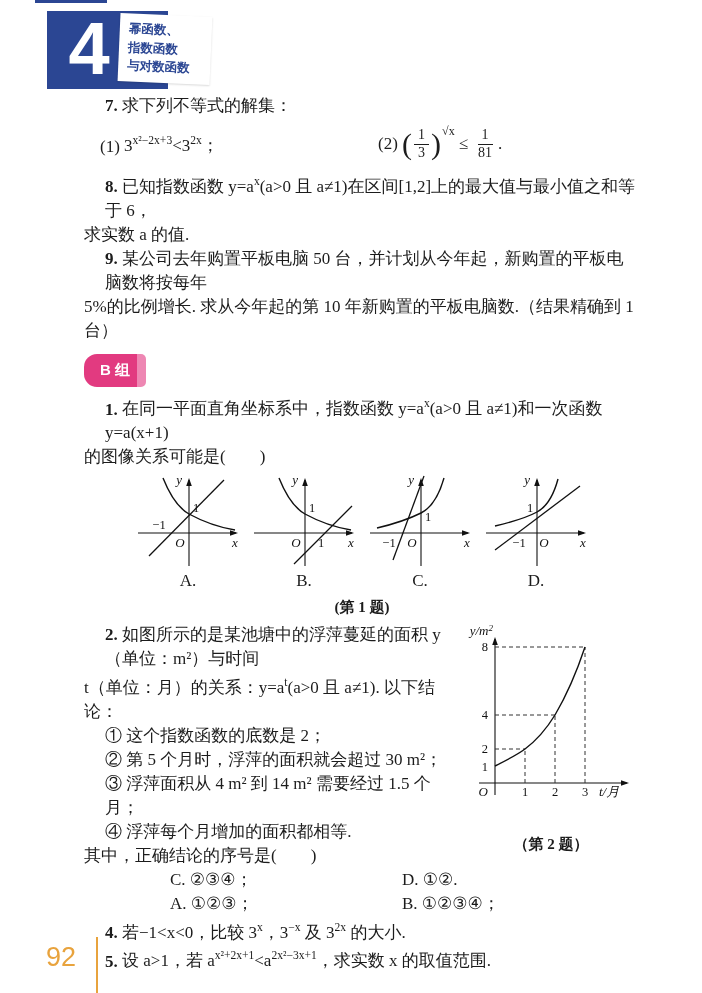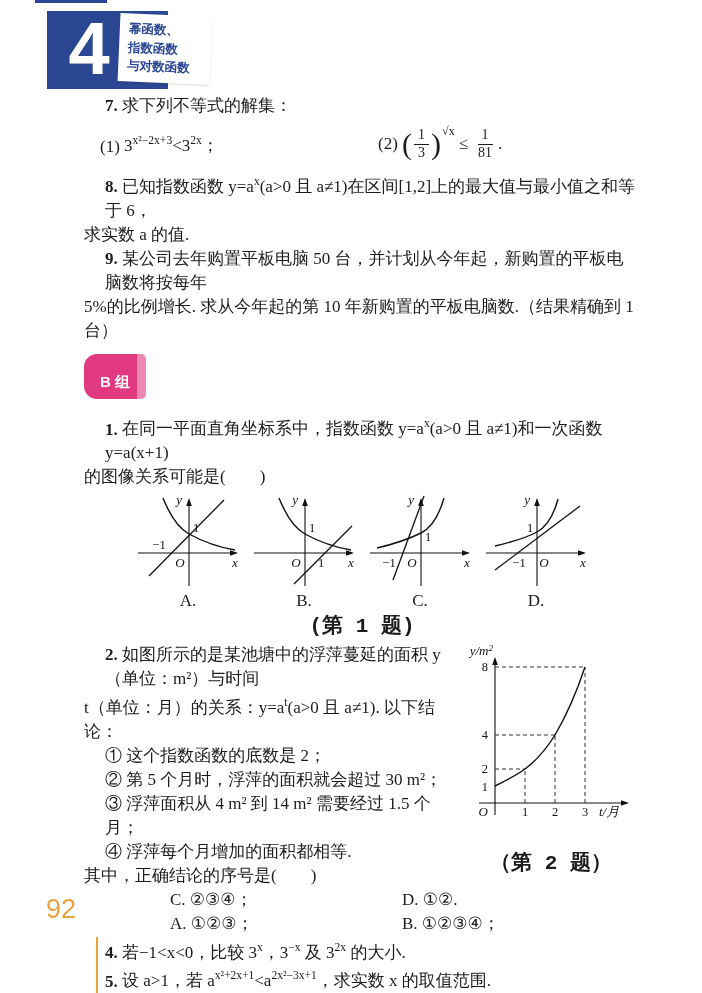--- a/index.html
+++ b/index.html
@@ -30,51 +30,51 @@
   .item7-1{width:278px;padding-left:16px;}
   .item7-2{display:flex;align-items:center;}
   .frac{display:inline-flex;flex-direction:column;align-items:center;font-size:14px;line-height:1.2;margin:0 2px;}
   .frac .num{padding:0 4px;border-bottom:1.2px solid #1c1c1c;}
   .frac .den{padding:0 4px;}
   .bigp{font-size:30px;line-height:1;font-weight:400;}
   .pow{position:relative;top:-13px;font-size:12px;margin-left:1px;}
   .rel{margin:0 4px;}
 
   
-  .b-badge{display:inline-block;margin:11px 0 14px;background:linear-gradient(90deg,#e23a80 86%,#ee87b3 86%);
+  .b-badge{display:inline-block;margin:11px 0 6px;background:linear-gradient(90deg,#e23a80 86%,#ee87b3 86%);
            color:#fff;font-family:"Liberation Sans","DejaVu Sans",sans-serif;font-weight:bold;font-size:15px;
-           padding:16px 16px 5px 16px;border-radius:13px 5px 5px 13px;}
+           padding:4px 16px 5px 16px;border-radius:13px 5px 5px 13px;}
 
   .flexline{display:flex;justify-content:flex-start;}
   .bracket{white-space:pre;}
 
   
   .graphs{display:flex;justify-content:center;margin-top:2px;}
   .mini{width:116px;text-align:center;}
   .mini svg{display:block;margin:0 auto;}
   .mini .glabel{font-size:17px;margin-top:0;}
-  .fig-caption{text-align:center;font-weight:bold;font-size:21px;margin:2px 0 4px;font-family:Liberation Mono, monospace;}
+  .fig-caption{text-align:center;font-weight:bold;font-size:15px;margin:2px 0 4px;}
 
   svg .ax{stroke:#111;stroke-width:1.1;fill:none;}
   svg .cv{stroke:#111;stroke-width:1.4;fill:none;}
   svg .st{stroke:#111;stroke-width:1.3;}
   svg .ah{fill:#111;stroke:none;}
   svg .lab{font-family:"Liberation Serif","DejaVu Serif",serif;font-style:italic;font-size:13px;fill:#111;}
   svg .tick{font-family:"Liberation Serif","DejaVu Serif",serif;font-size:12.5px;fill:#111;}
   svg .dash{stroke:#333;stroke-width:1;stroke-dasharray:4 3;fill:none;}
 
   
   .q2-block{overflow:visible;}
   .fig2{float:right;width:178px;margin:2px 0 0 4px;text-align:center;}
   .fig2 .fig-caption{margin-top:22px;}
   .opts{display:grid;grid-template-columns:232px 1fr;padding-left:86px;}
   .clear{clear:both;}
 
   
-  .page-num{position:absolute;left:46px;top:894px;color:#e8a33d;
+  .page-num{position:absolute;left:46px;top:942px;color:#e8a33d;
             font-family:"Liberation Sans","DejaVu Sans",sans-serif;font-size:27px;}
   .foot-rule{position:absolute;left:96px;top:937px;width:2px;height:56px;background:#e8a33d;}
 </style>
 </head>
 <body>
 
 <div class="page">
 
   <div class="top-rule"></div>
   <div class="chapter-badge">

